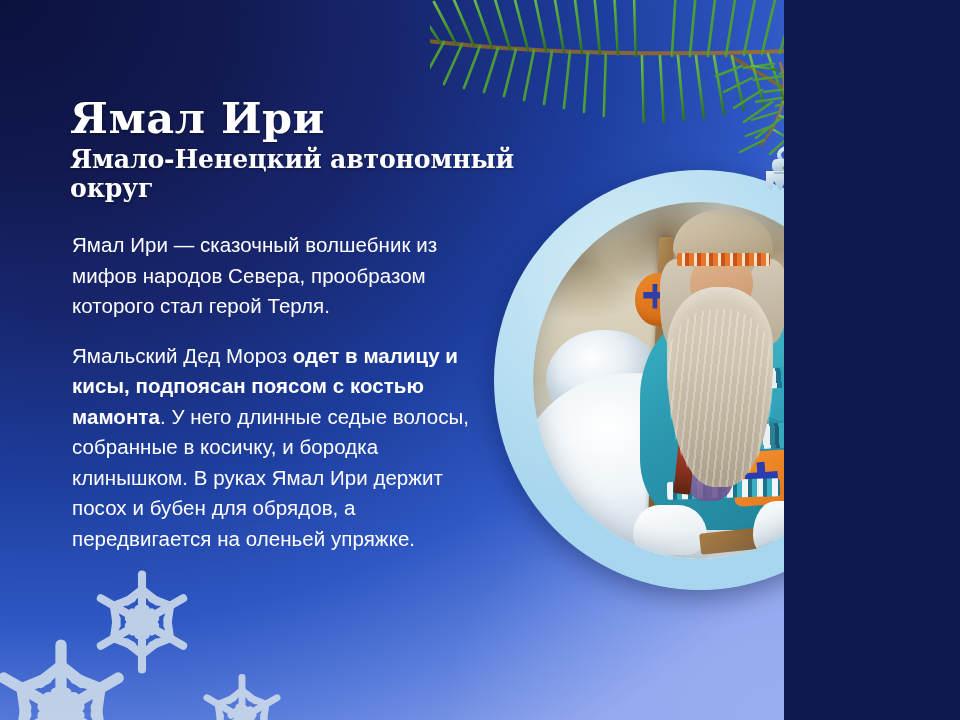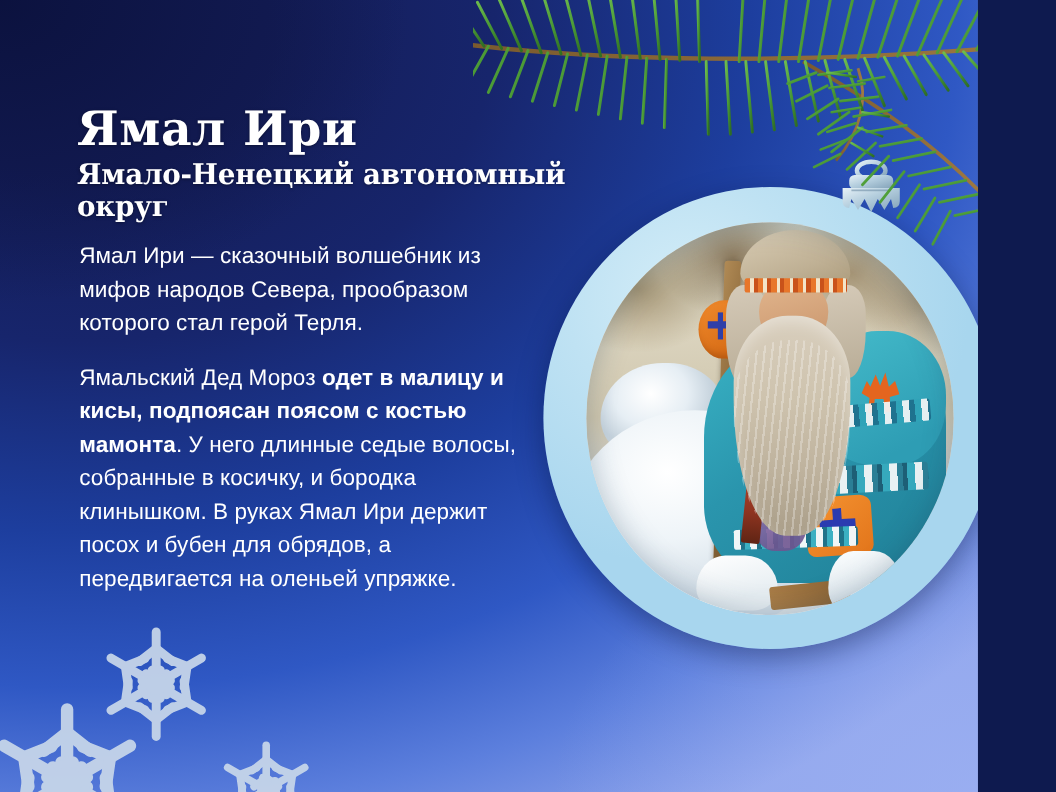--- a/index.html
+++ b/index.html
@@ -2,21 +2,21 @@
 <html><head>
 <meta charset="utf-8">
 <style>
   html, body {
     margin: 0;
     padding: 0;
     background: #0e1a4f;
   }
   #slide {
     position: relative;
-    width: 889px;
+    width: 784px;
     height: 720px;
     overflow: hidden;
     font-family: "Liberation Sans", sans-serif;
     background: #404040;
   }
 
   
   .bg-base {
     position: absolute;
     inset: 0;
@@ -68,21 +68,21 @@
     letter-spacing: -0.2px;
     transform: scaleX(0.97);
     transform-origin: left center;
     text-shadow: 0 1px 3px rgba(0,0,0,0.38);
   }
 
   
   .body-block {
     position: absolute;
     left: 72px;
-    top: 218px;
+    top: 230px;
     width: 420px;
   }
   .para {
     margin: 0 0 19px 0;
     font-size: 20.5px;
     line-height: 30.5px;
     color: #ffffff;
     font-weight: 400;
     letter-spacing: 0.05px;
   }

